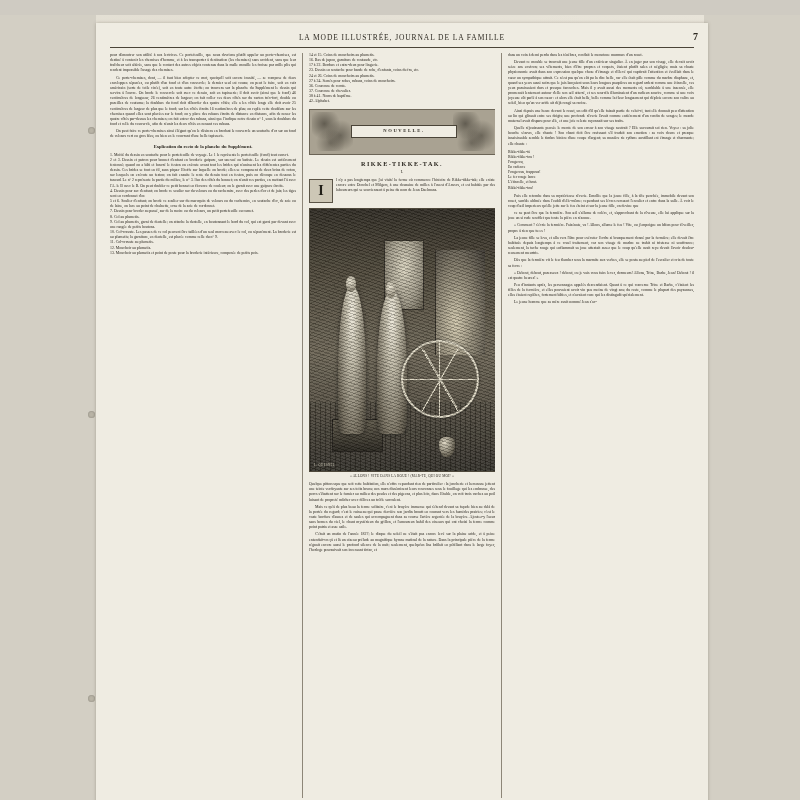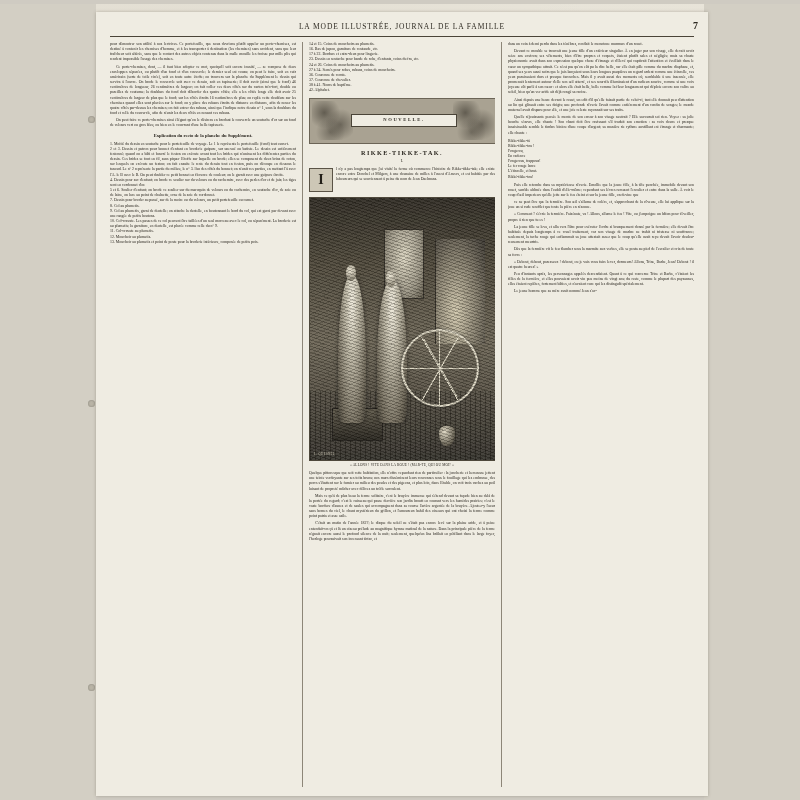--- a/index.html
+++ b/index.html
@@ -8,21 +8,21 @@
     background: #cfcbc2;
   }
   body {
     width: 800px;
     height: 800px;
     overflow: hidden;
     font-family: "Liberation Serif", serif;
   }
   .page {
     position: absolute;
-    left: 0; top: 4px;
+    left: 0; top: 15px;
     width: 800px;
     height: 648px;
     background: #e8e4d9;
     background-image:
       radial-gradient(circle at 20% 30%, rgba(160,150,130,0.10), transparent 60%),
       radial-gradient(circle at 80% 70%, rgba(160,150,130,0.10), transparent 60%);
     text-decoration: underline;
   }
   .sheet {
     position: absolute;

